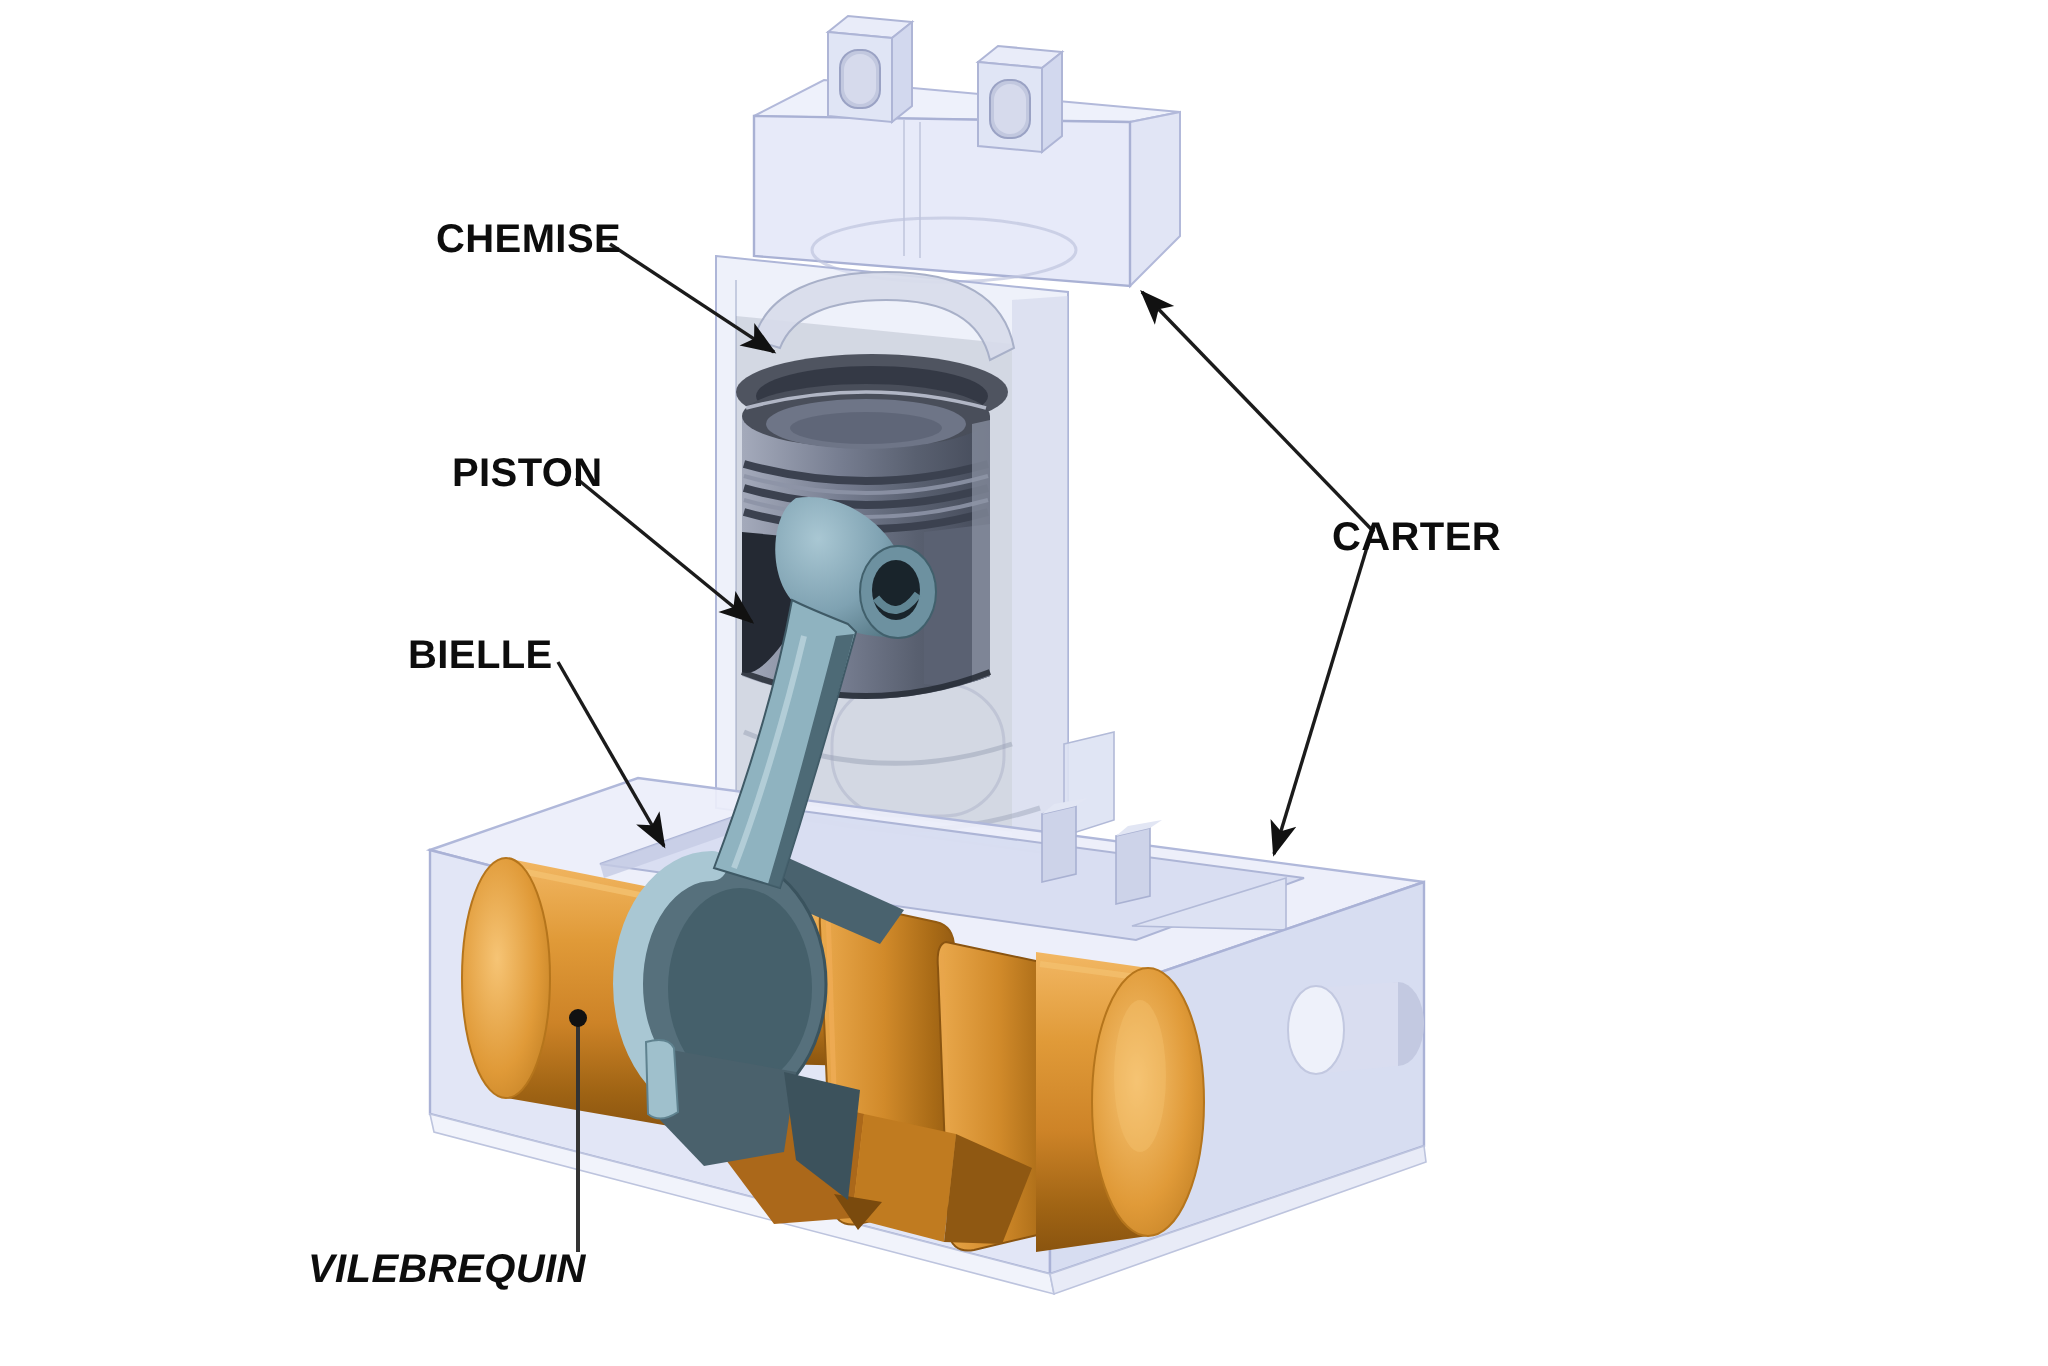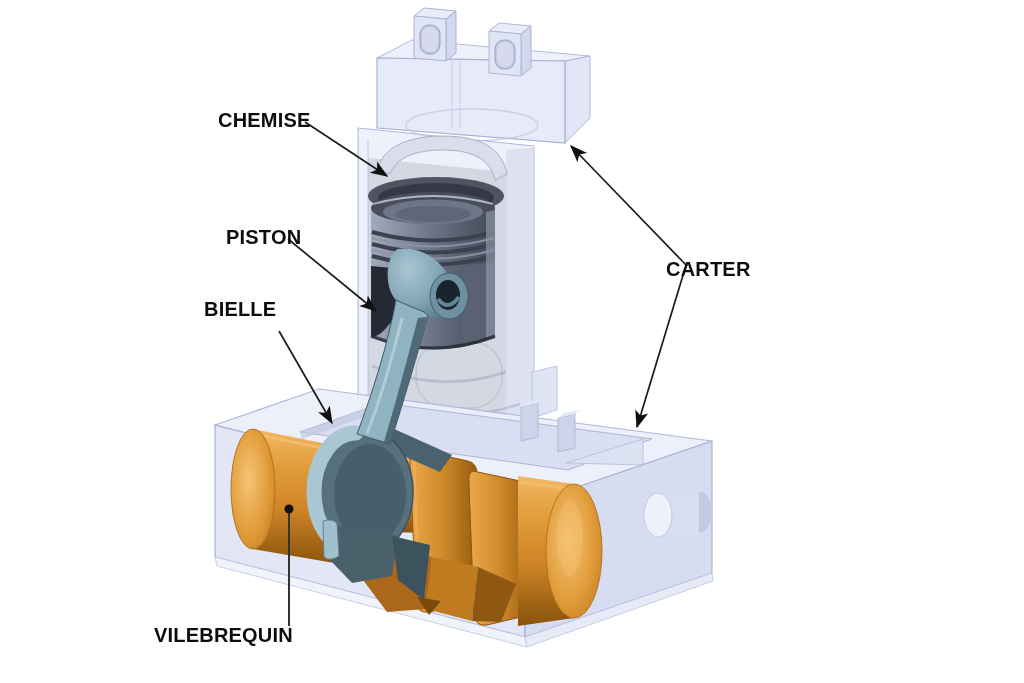--- a/index.html
+++ b/index.html
@@ -184,16 +184,16 @@
     <path d="M279,331 L332,423" marker-end="url(#arw)"></path>
     <path d="M687,266 L571,146" marker-end="url(#arw)"></path>
     <path d="M684,272 L637,427" marker-end="url(#arw)"></path>
     <path d="M289,626 L289,512" stroke="#333333" stroke-width="2"></path>
     <circle cx="289" cy="509" r="4.5" fill="#111111" stroke="none"></circle>
   </g>
 </svg>
 
   <div class="lbl" style="left:218px;top:109px;">CHEMISE</div>
   <div class="lbl" style="left:202px;top:226px;margin-left:24px;">PISTON</div>
-  <div class="lbl" style="left:204px;top:298px;">BIELLE</div>
+  <div class="lbl" style="left:204px;top:317px;">BIELLE</div>
   <div class="lbl" style="left:666px;top:258px;">CARTER</div>
-  <div class="lbl" style="left:154px;top:624px;">VILEBREQUIN</div>
+  <div class="lbl" style="left:154px;top:624px;font-style:italic;">VILEBREQUIN</div>
 </div>
 
 </body></html>

